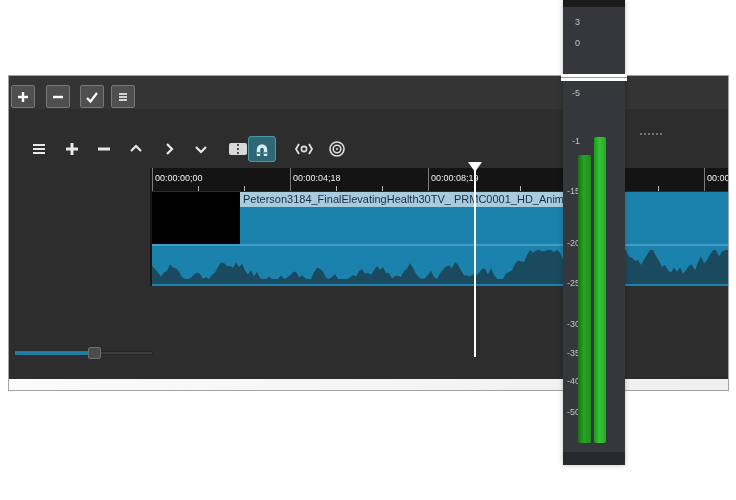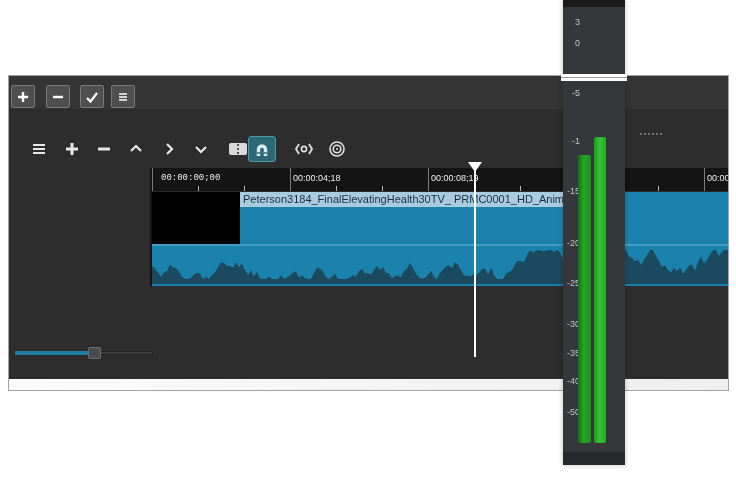--- a/index.html
+++ b/index.html
@@ -171,21 +171,21 @@
           <i></i>
           <i></i>
           <i></i>
           <i></i>
       </div>
     </div>
 
     <div id="rgap" class="abs"></div>
     <div id="ruler" class="abs">
         <div class="rmaj" style="left: 0px;"></div>
-        <span class="rlab" style="left: 9px; font-family: Liberation Mono, monospace;">00:00:00;00</span>
+        <span class="rlab" style="left: 3px;">00:00:00;00</span>
         <div class="rmin" style="left: 46px;"></div>
         <div class="rmin" style="left: 92px;"></div>
         <div class="rmaj" style="left: 138px;"></div>
         <span class="rlab" style="left: 141px;">00:00:04;18</span>
         <div class="rmin" style="left: 184px;"></div>
         <div class="rmin" style="left: 230px;"></div>
         <div class="rmaj" style="left: 276px;"></div>
         <span class="rlab" style="left: 279px;">00:00:08;19</span>
         <div class="rmin" style="left: 322px;"></div>
         <div class="rmin" style="left: 368px;"></div>

